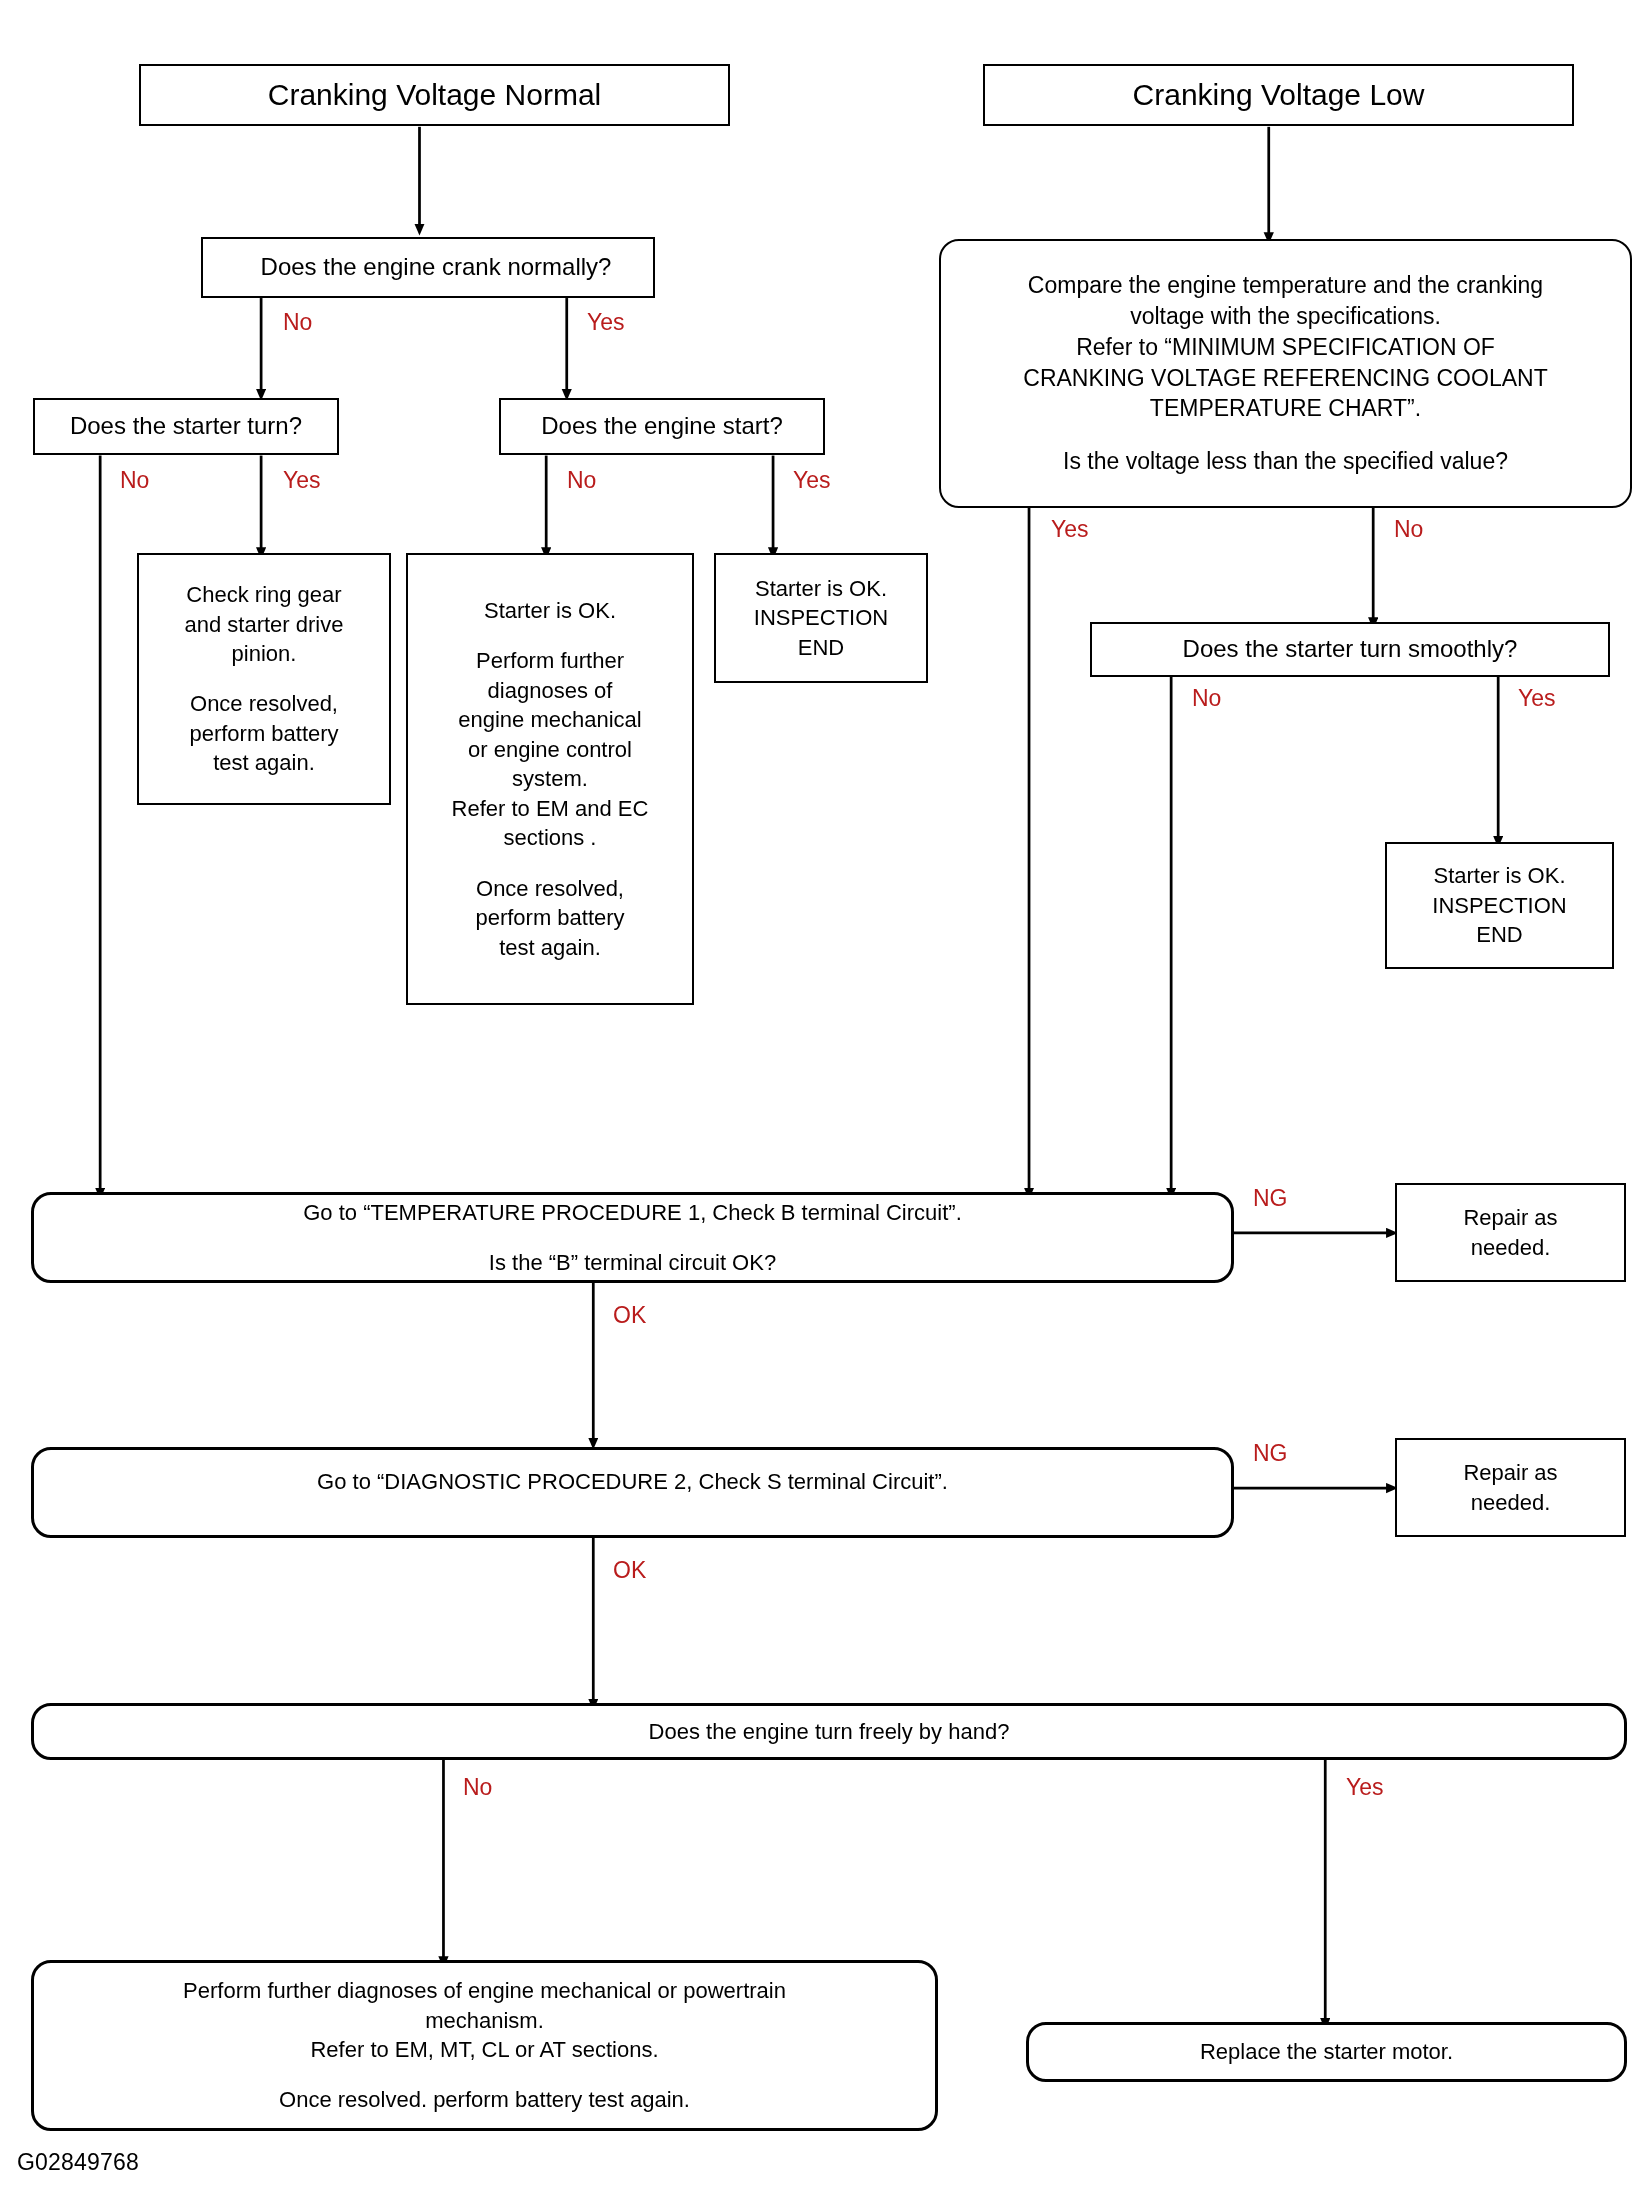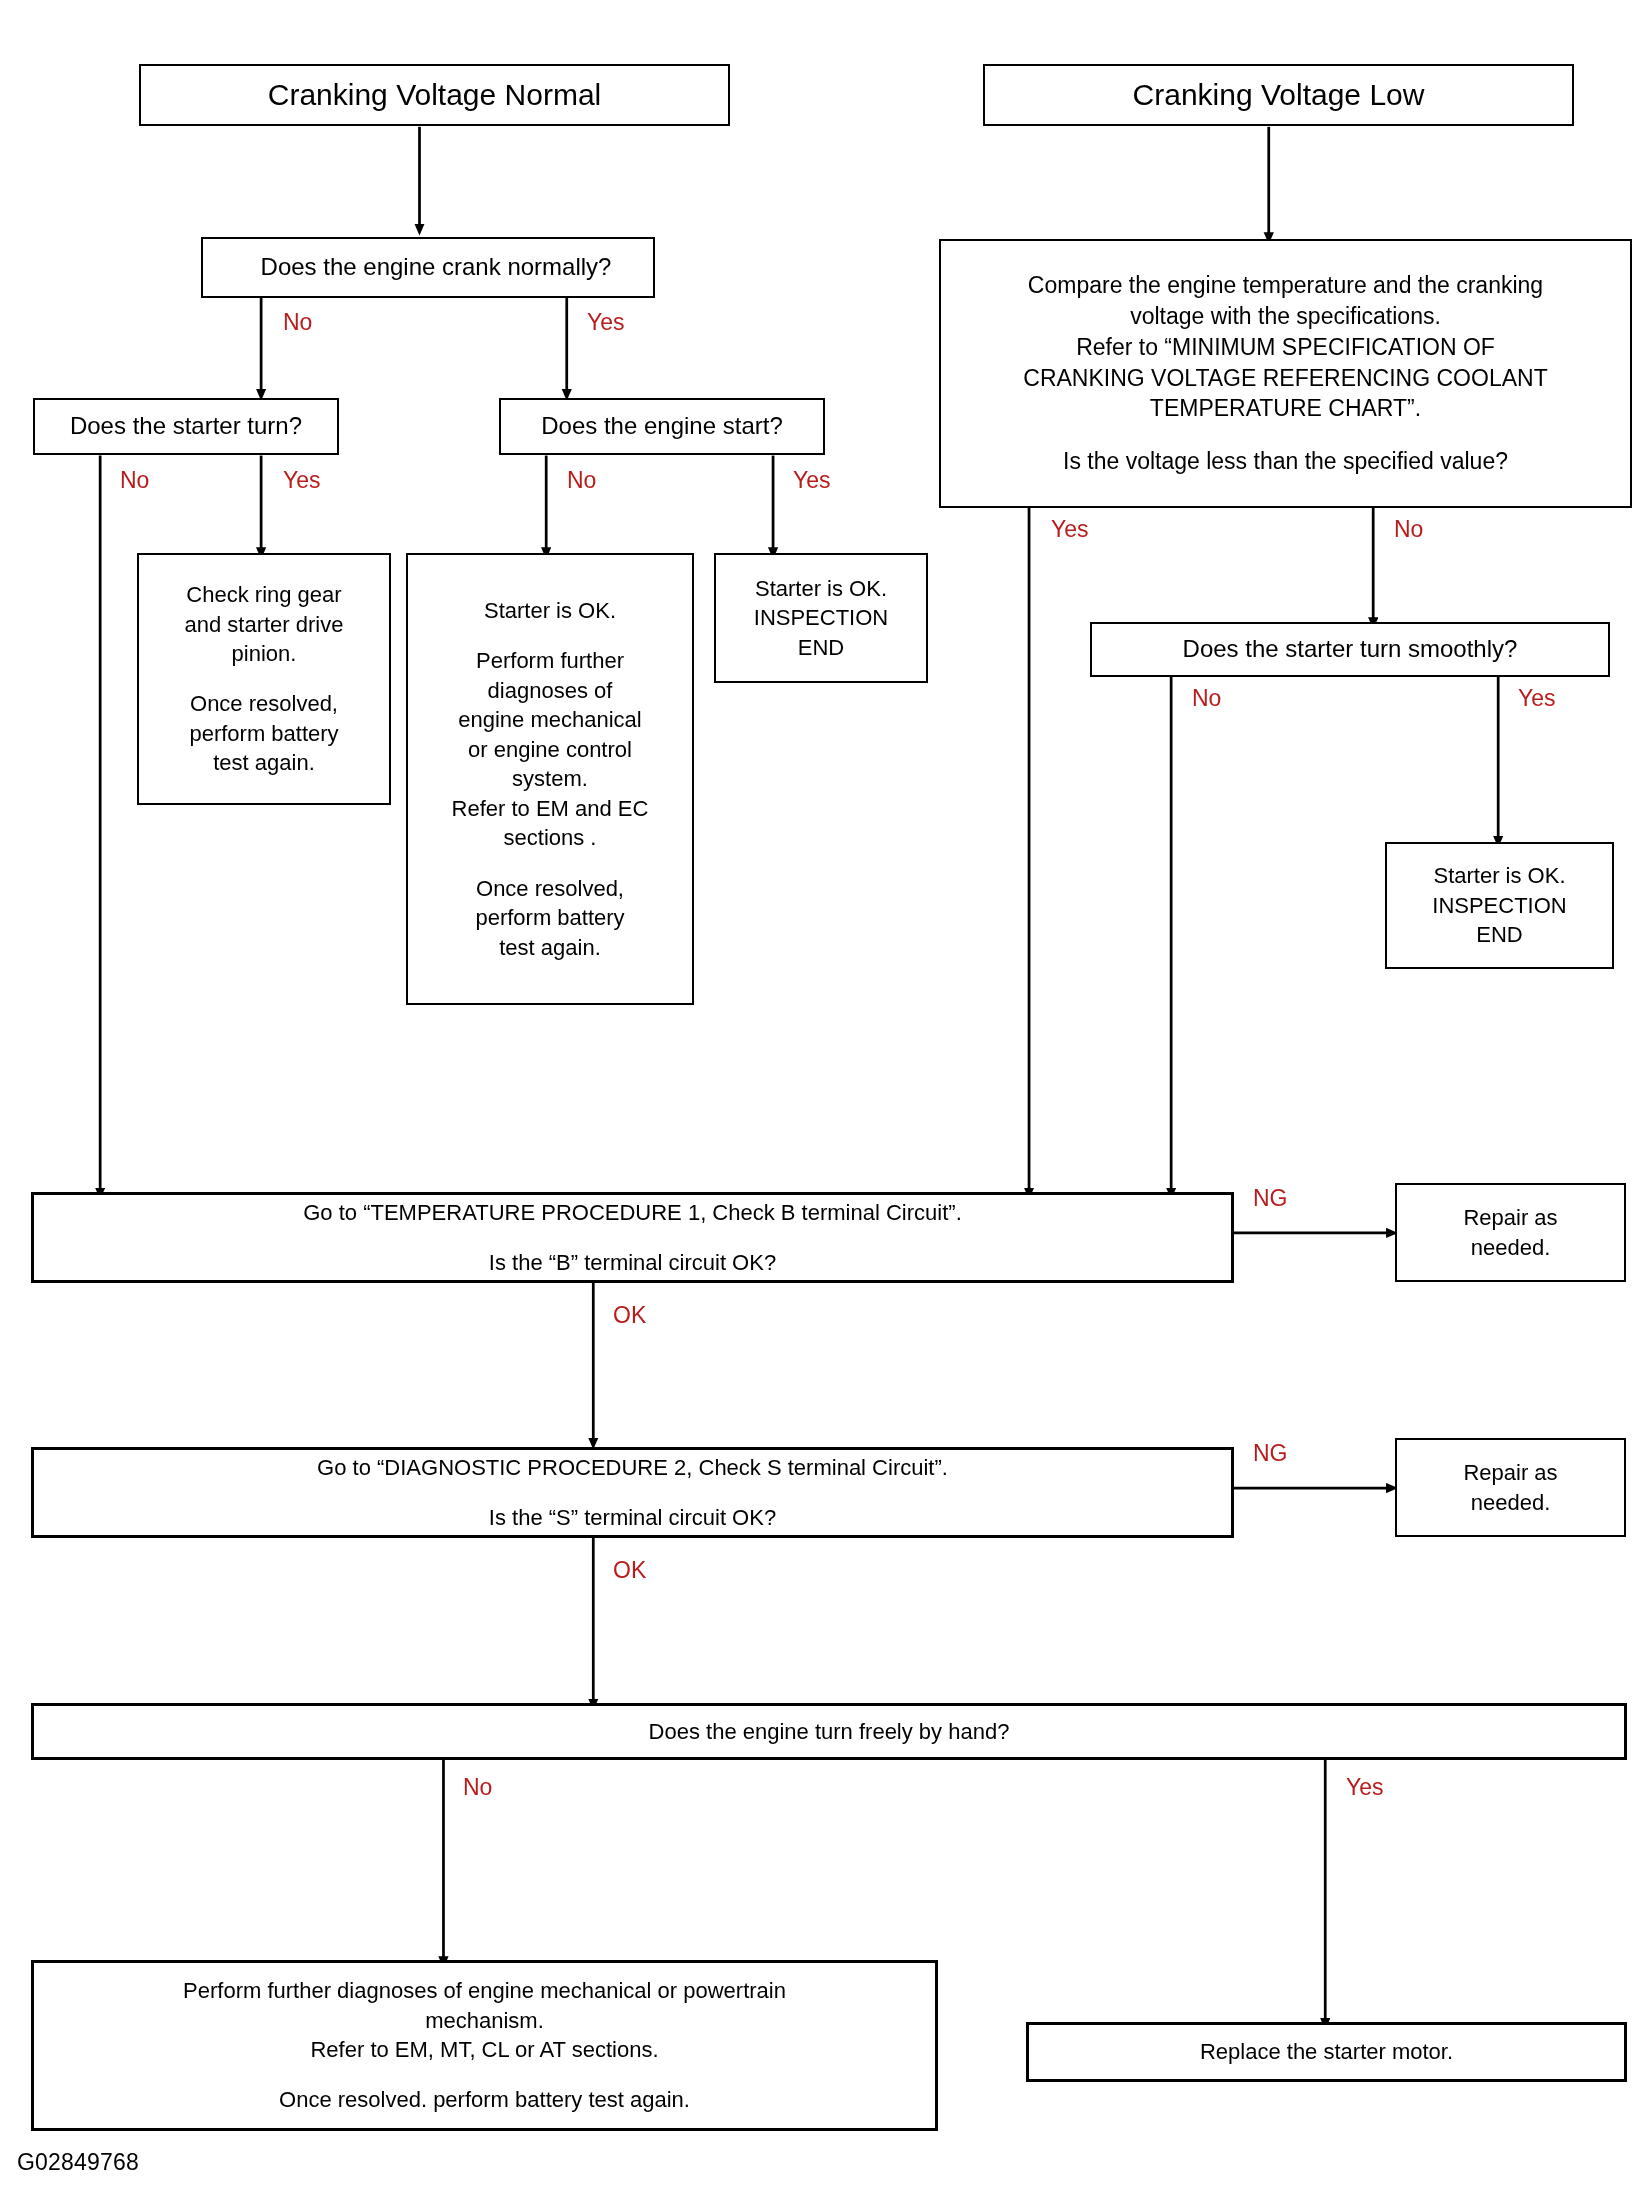--- a/index.html
+++ b/index.html
@@ -52,20 +52,21 @@
     border-width: 2.6px;
   }
   .q-node {
     font-size: 24px;
   }
   .a-node {
     font-size: 22px;
   }
   .wide-node {
     font-size: 22px;
+    border-radius: 20px;
   }
   .edge-label {
     position: absolute;
     font-size: 23px;
     line-height: 1;
     white-space: pre;
     color: #b91c1c;
     z-index: 3;
   }
   .fig-id {
@@ -225,21 +226,20 @@
   <div class="node a-node" style="left:1395px; top:1183px; width:231px; height:99px;">
     <span class="ln">Repair as</span>
     <span class="ln">needed.</span>
   </div>
 
   <div class="edge-label" style="left:613px; top:1304px;">OK</div>
 
   <div class="node wide-node" style="left:31px; top:1447px; width:1203px; height:91px; border-width:3.4px;">
     <span class="ln">Go to “DIAGNOSTIC PROCEDURE 2, Check S terminal Circuit”.</span>
     <span class="gap"></span>
-    <span class="ln">Is the “S” terminal circuit OK?</span>
   </div>
 
   <div class="edge-label" style="left:1253px; top:1442px;">NG</div>
 
   <div class="node a-node" style="left:1395px; top:1438px; width:231px; height:99px;">
     <span class="ln">Repair as</span>
     <span class="ln">needed.</span>
   </div>
 
   <div class="edge-label" style="left:613px; top:1559px;">OK</div>

